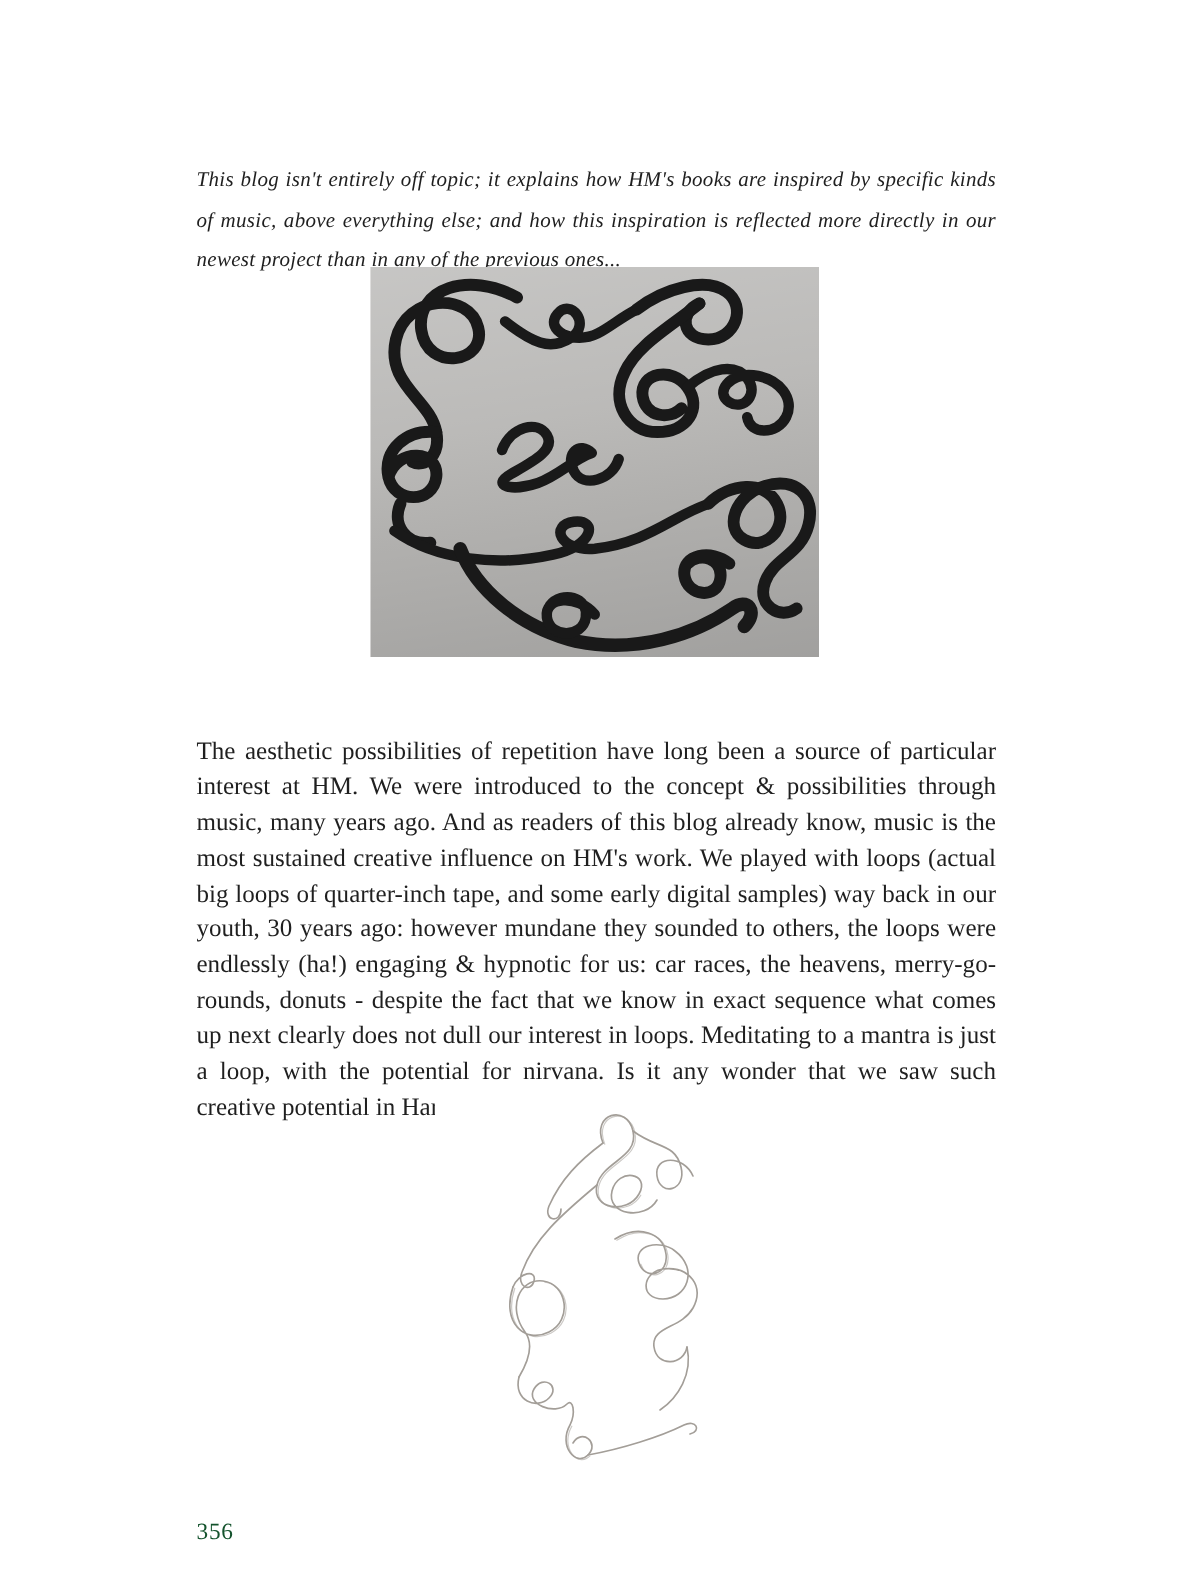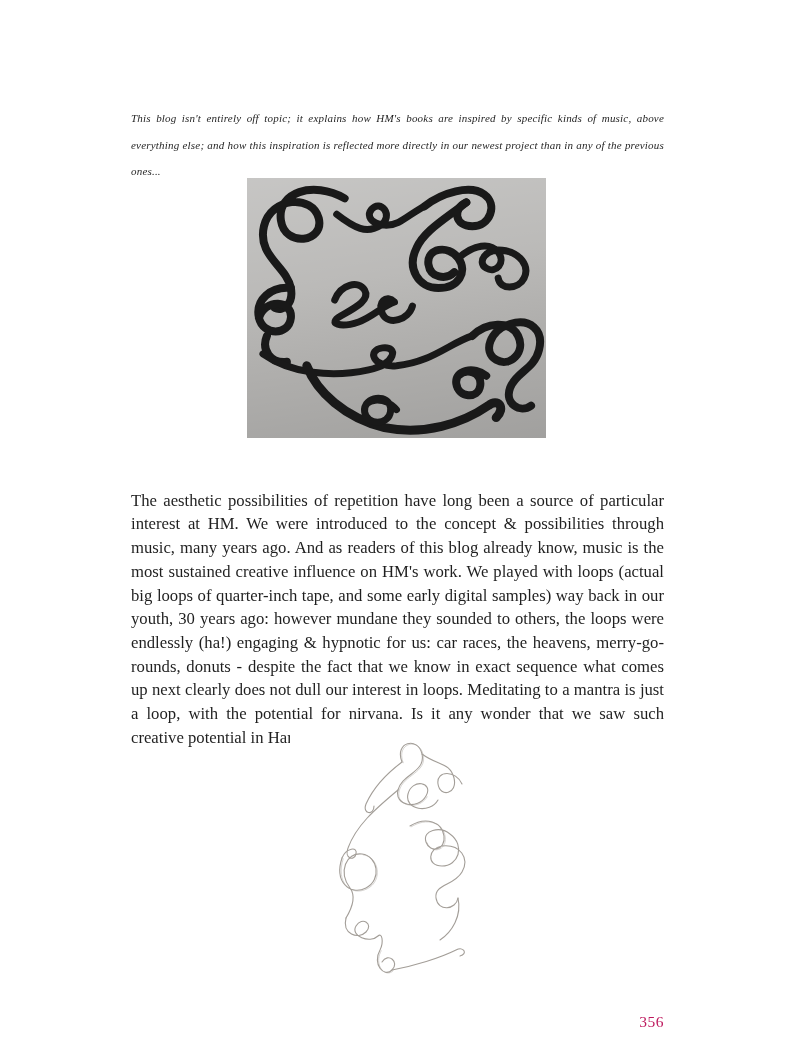--- a/index.html
+++ b/index.html
@@ -14,21 +14,21 @@
     background: #ffffff;
     overflow: hidden;
     font-family: "Liberation Serif", "DejaVu Serif", serif;
     color: #1f1f1f;
   }
   .intro {
     position: absolute;
     left: 131px;
     top: 94px;
     width: 533px;
-    font-size: 11px;
+    font-size: 14px;
     line-height: 26.5px;
     font-style: italic;
     text-align: justify;
     letter-spacing: 0.2px;
   }
   .body-par {
     position: absolute;
     left: 131px;
     top: 472px;
     width: 533px;
@@ -69,23 +69,23 @@
     width: 215px;
     height: 272px;
     background-color: #ffffff; 
   }
   #fig-sketch svg { display: block; }
   .page-number {
     position: absolute;
     left: 131px;
     top: 1013px;
     width: 533px;
-    text-align: right;
+    text-align: left;
     font-size: 15.5px;
-    color: #be185d;
+    color: #14532d;
     letter-spacing: 0.5px;
   }
 </style>
 </head>
 <body>
 
 <div id="page" style="color: rgb(31, 31, 31);">
 
   <p class="intro">This blog isn't entirely off topic; it explains how HM's books are inspired by specific kinds of music, above everything else; and how this inspiration is reflected more directly in our newest project than in any of the previous ones...</p>
 

